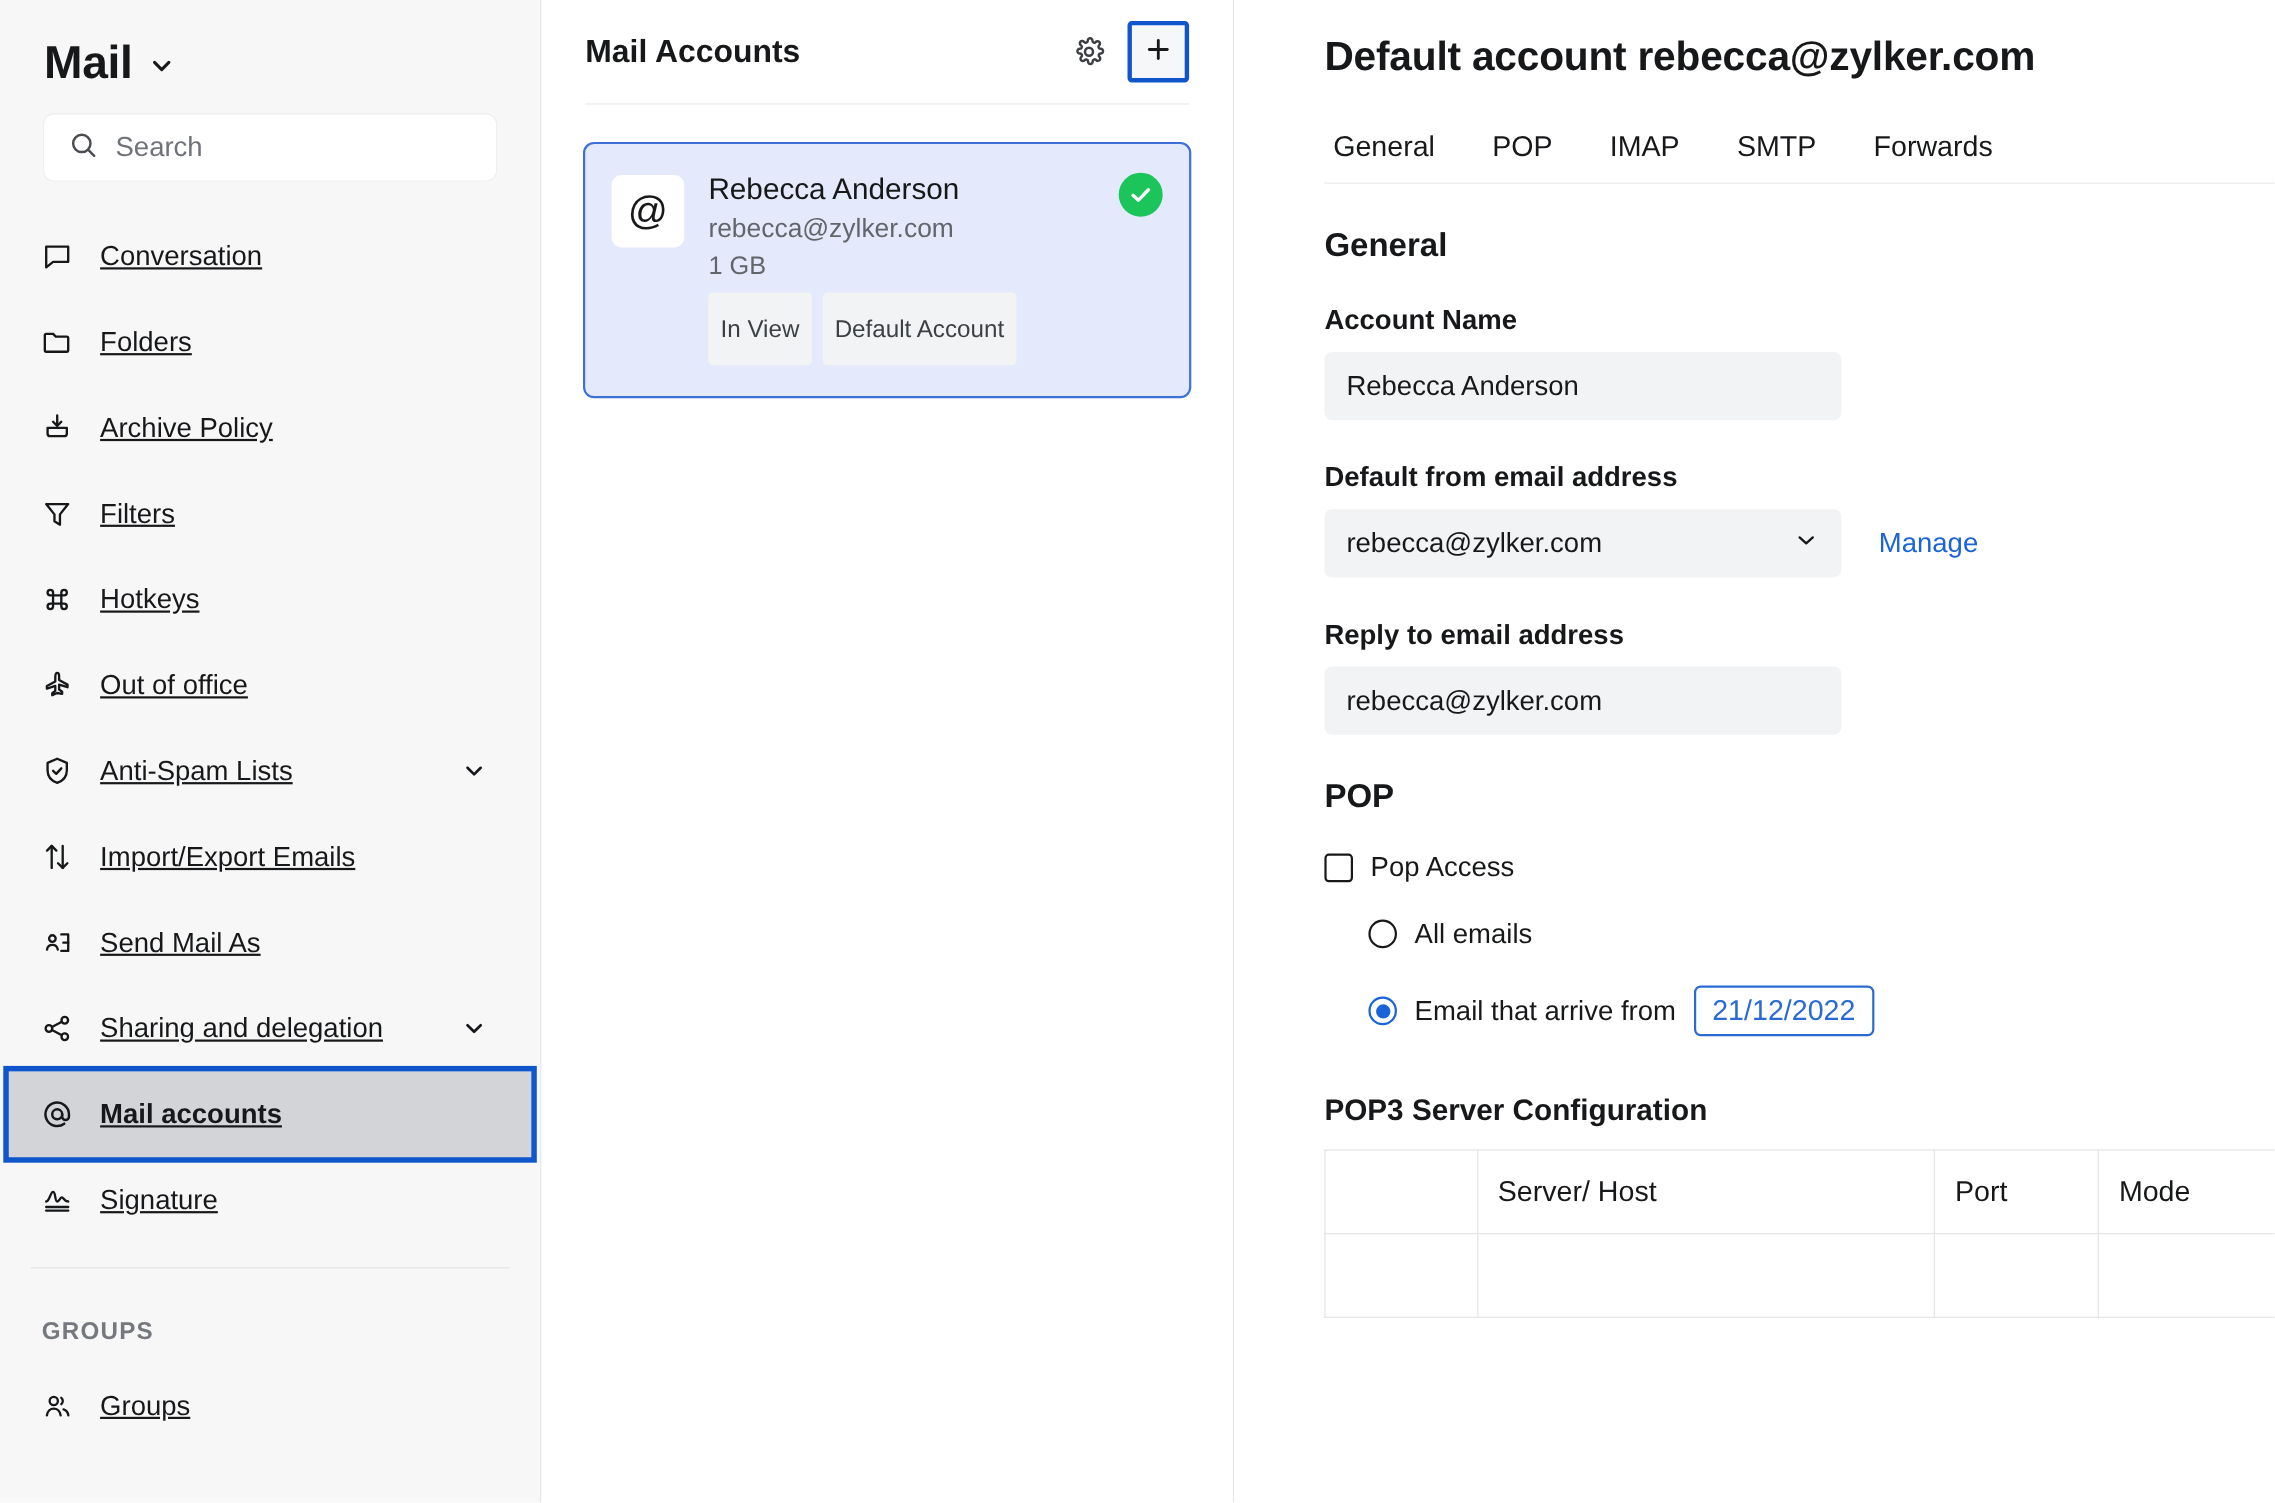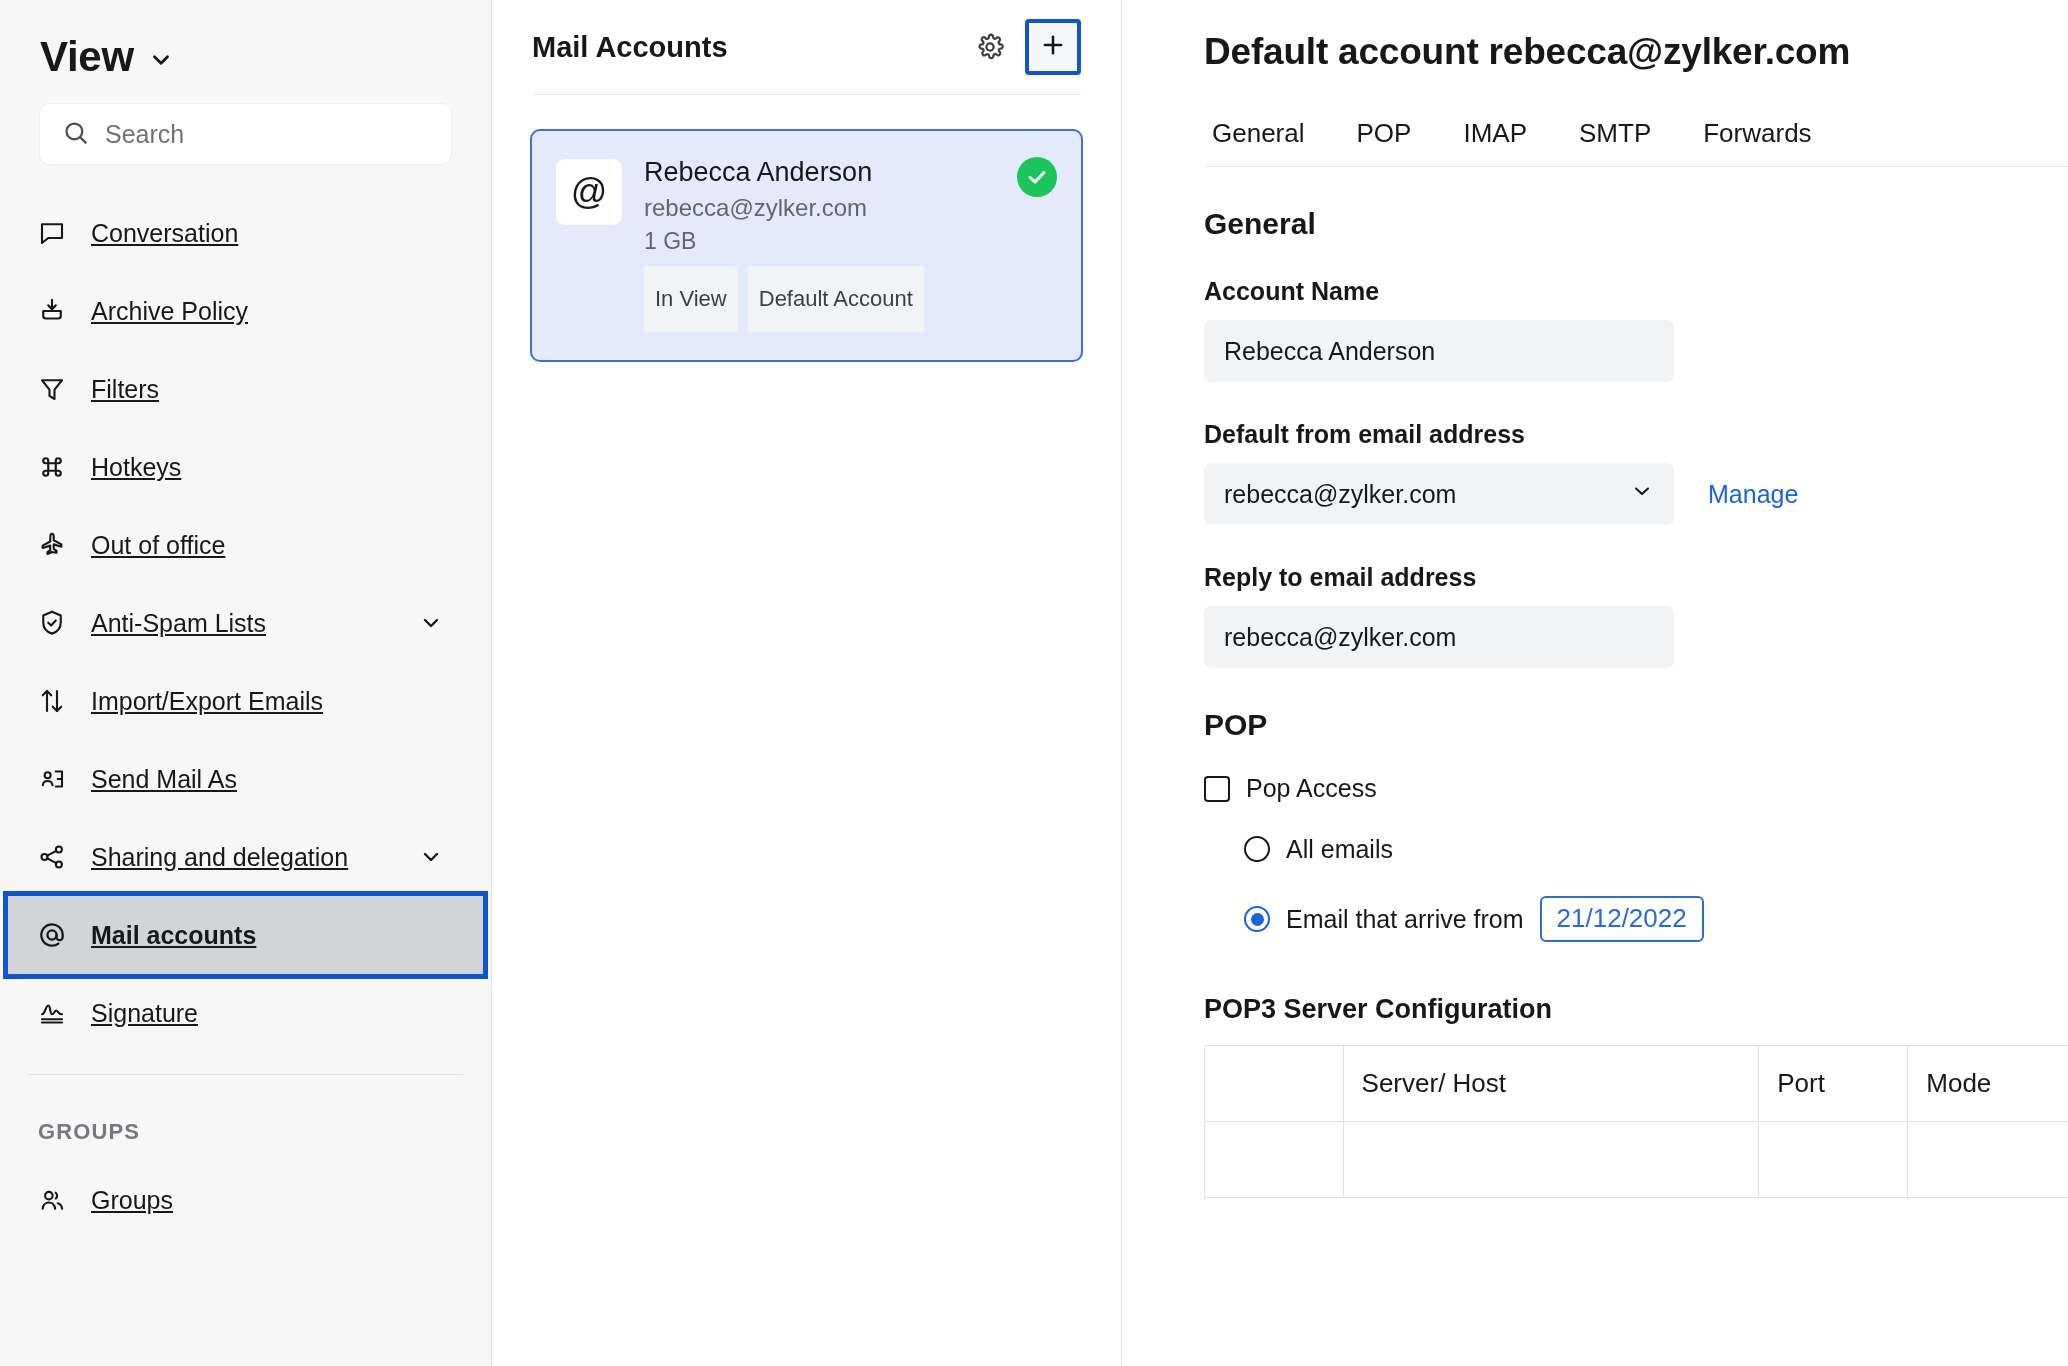--- a/index.html
+++ b/index.html
@@ -393,21 +393,21 @@
   .cfg-c3 { width: 118px; }
 </style>
 </head>
 <body>
 
 <div class="app">
 
   <aside class="sidebar">
 
     <div class="sb-brand">
-      <span class="sb-brand-title">View</span>
+      <span class="sb-brand-title">Mail</span>
       <span class="sb-brand-chev">
         <svg width="26" height="26" viewBox="0 0 24 24" fill="none" stroke="#17181a" stroke-width="2.6" stroke-linecap="round" stroke-linejoin="round">
             <polyline points="6 9 12 15 18 9"></polyline>
           </svg>
       </span>
     </div>
 
     <div class="sb-search">
       <span>
         <svg width="27" height="27" viewBox="0 0 24 24" fill="none" stroke="#4a4d52" stroke-width="2" stroke-linecap="round">
@@ -422,20 +422,28 @@
 
       <div class="sb-item">
         <span class="sb-item-icon">
           <svg width="30" height="30" viewBox="0 0 24 24" fill="none" stroke="#17181a" stroke-width="1.7" stroke-linejoin="round">
               <path d="M4 5h16v11H9l-5 4z"></path>
             </svg>
         </span>
         <span class="sb-item-label">Conversation</span>
       </div>
 
+      <div class="sb-item">
+        <span class="sb-item-icon">
+          <svg width="30" height="30" viewBox="0 0 24 24" fill="none" stroke="#17181a" stroke-width="1.7" stroke-linejoin="round">
+              <path d="M3 7a1 1 0 011-1h5l2 2h8a1 1 0 011 1v9a1 1 0 01-1 1H4a1 1 0 01-1-1z"></path>
+            </svg>
+        </span>
+        <span class="sb-item-label">Folders</span>
+      </div>
 
       <div class="sb-item">
         <span class="sb-item-icon">
           <svg width="30" height="30" viewBox="0 0 24 24" fill="none" stroke="#17181a" stroke-width="1.7" stroke-linecap="round" stroke-linejoin="round">
               <path d="M12 3v7"></path>
               <polyline points="9 7.5 12 10.5 15 7.5"></polyline>
               <path d="M5 12h14v4a2 2 0 01-2 2H7a2 2 0 01-2-2z"></path>
             </svg>
         </span>
         <span class="sb-item-label">Archive Policy</span>

